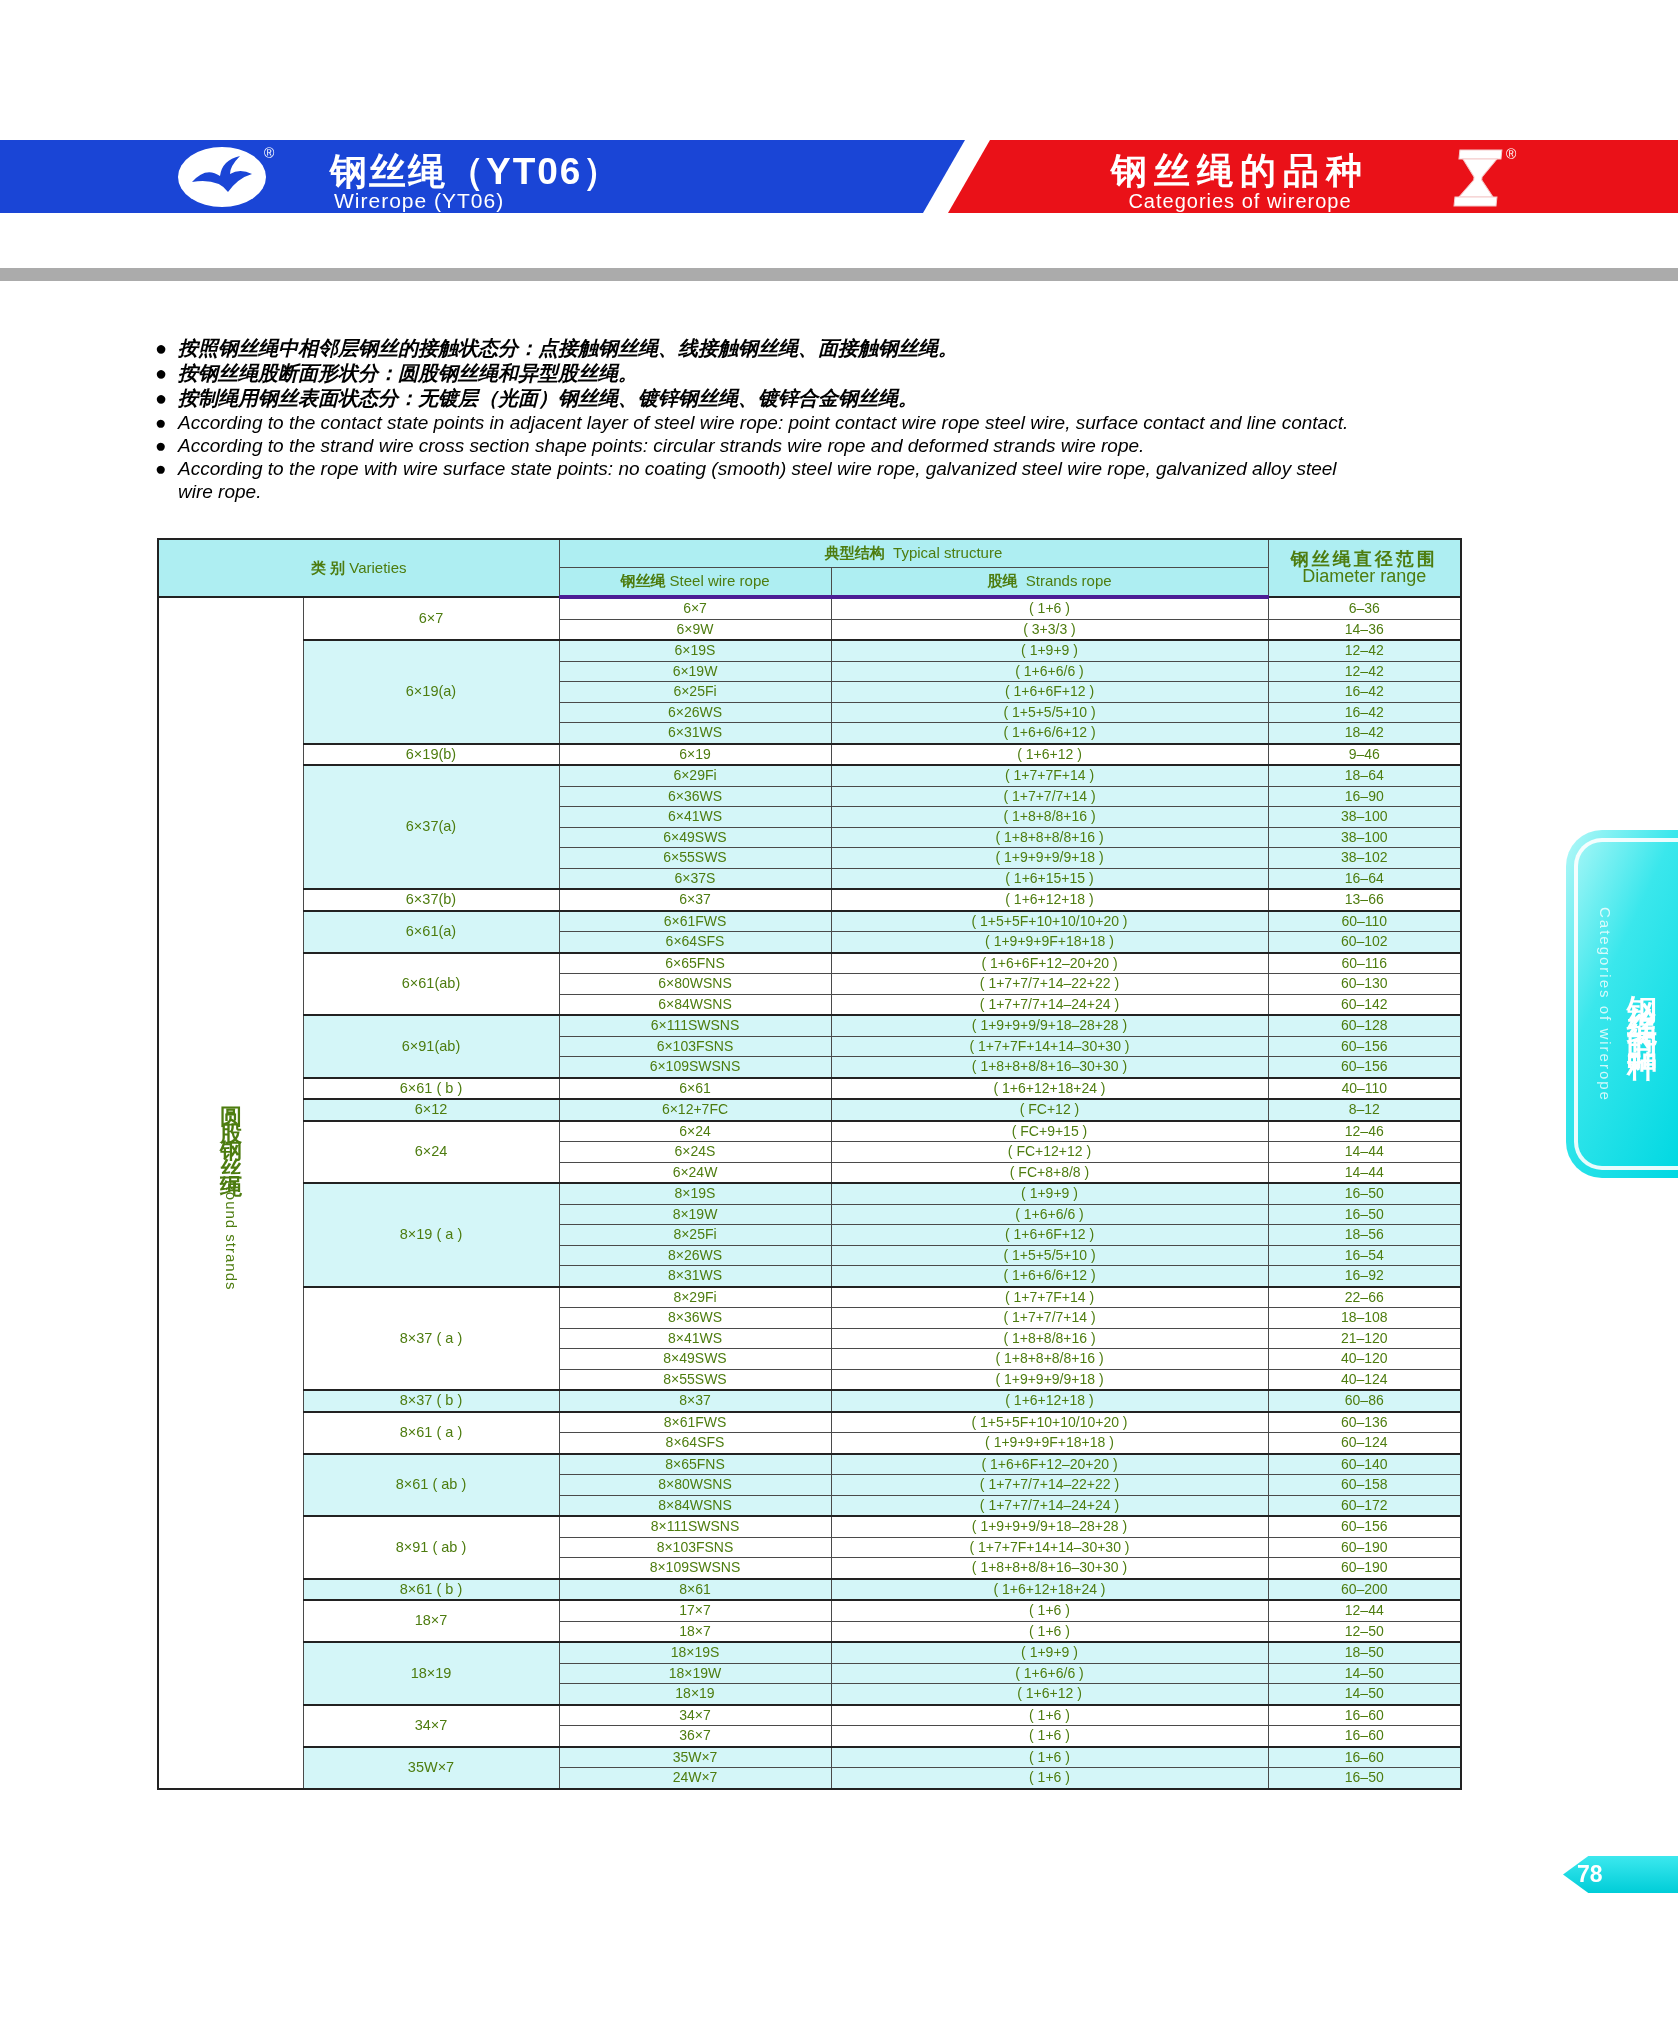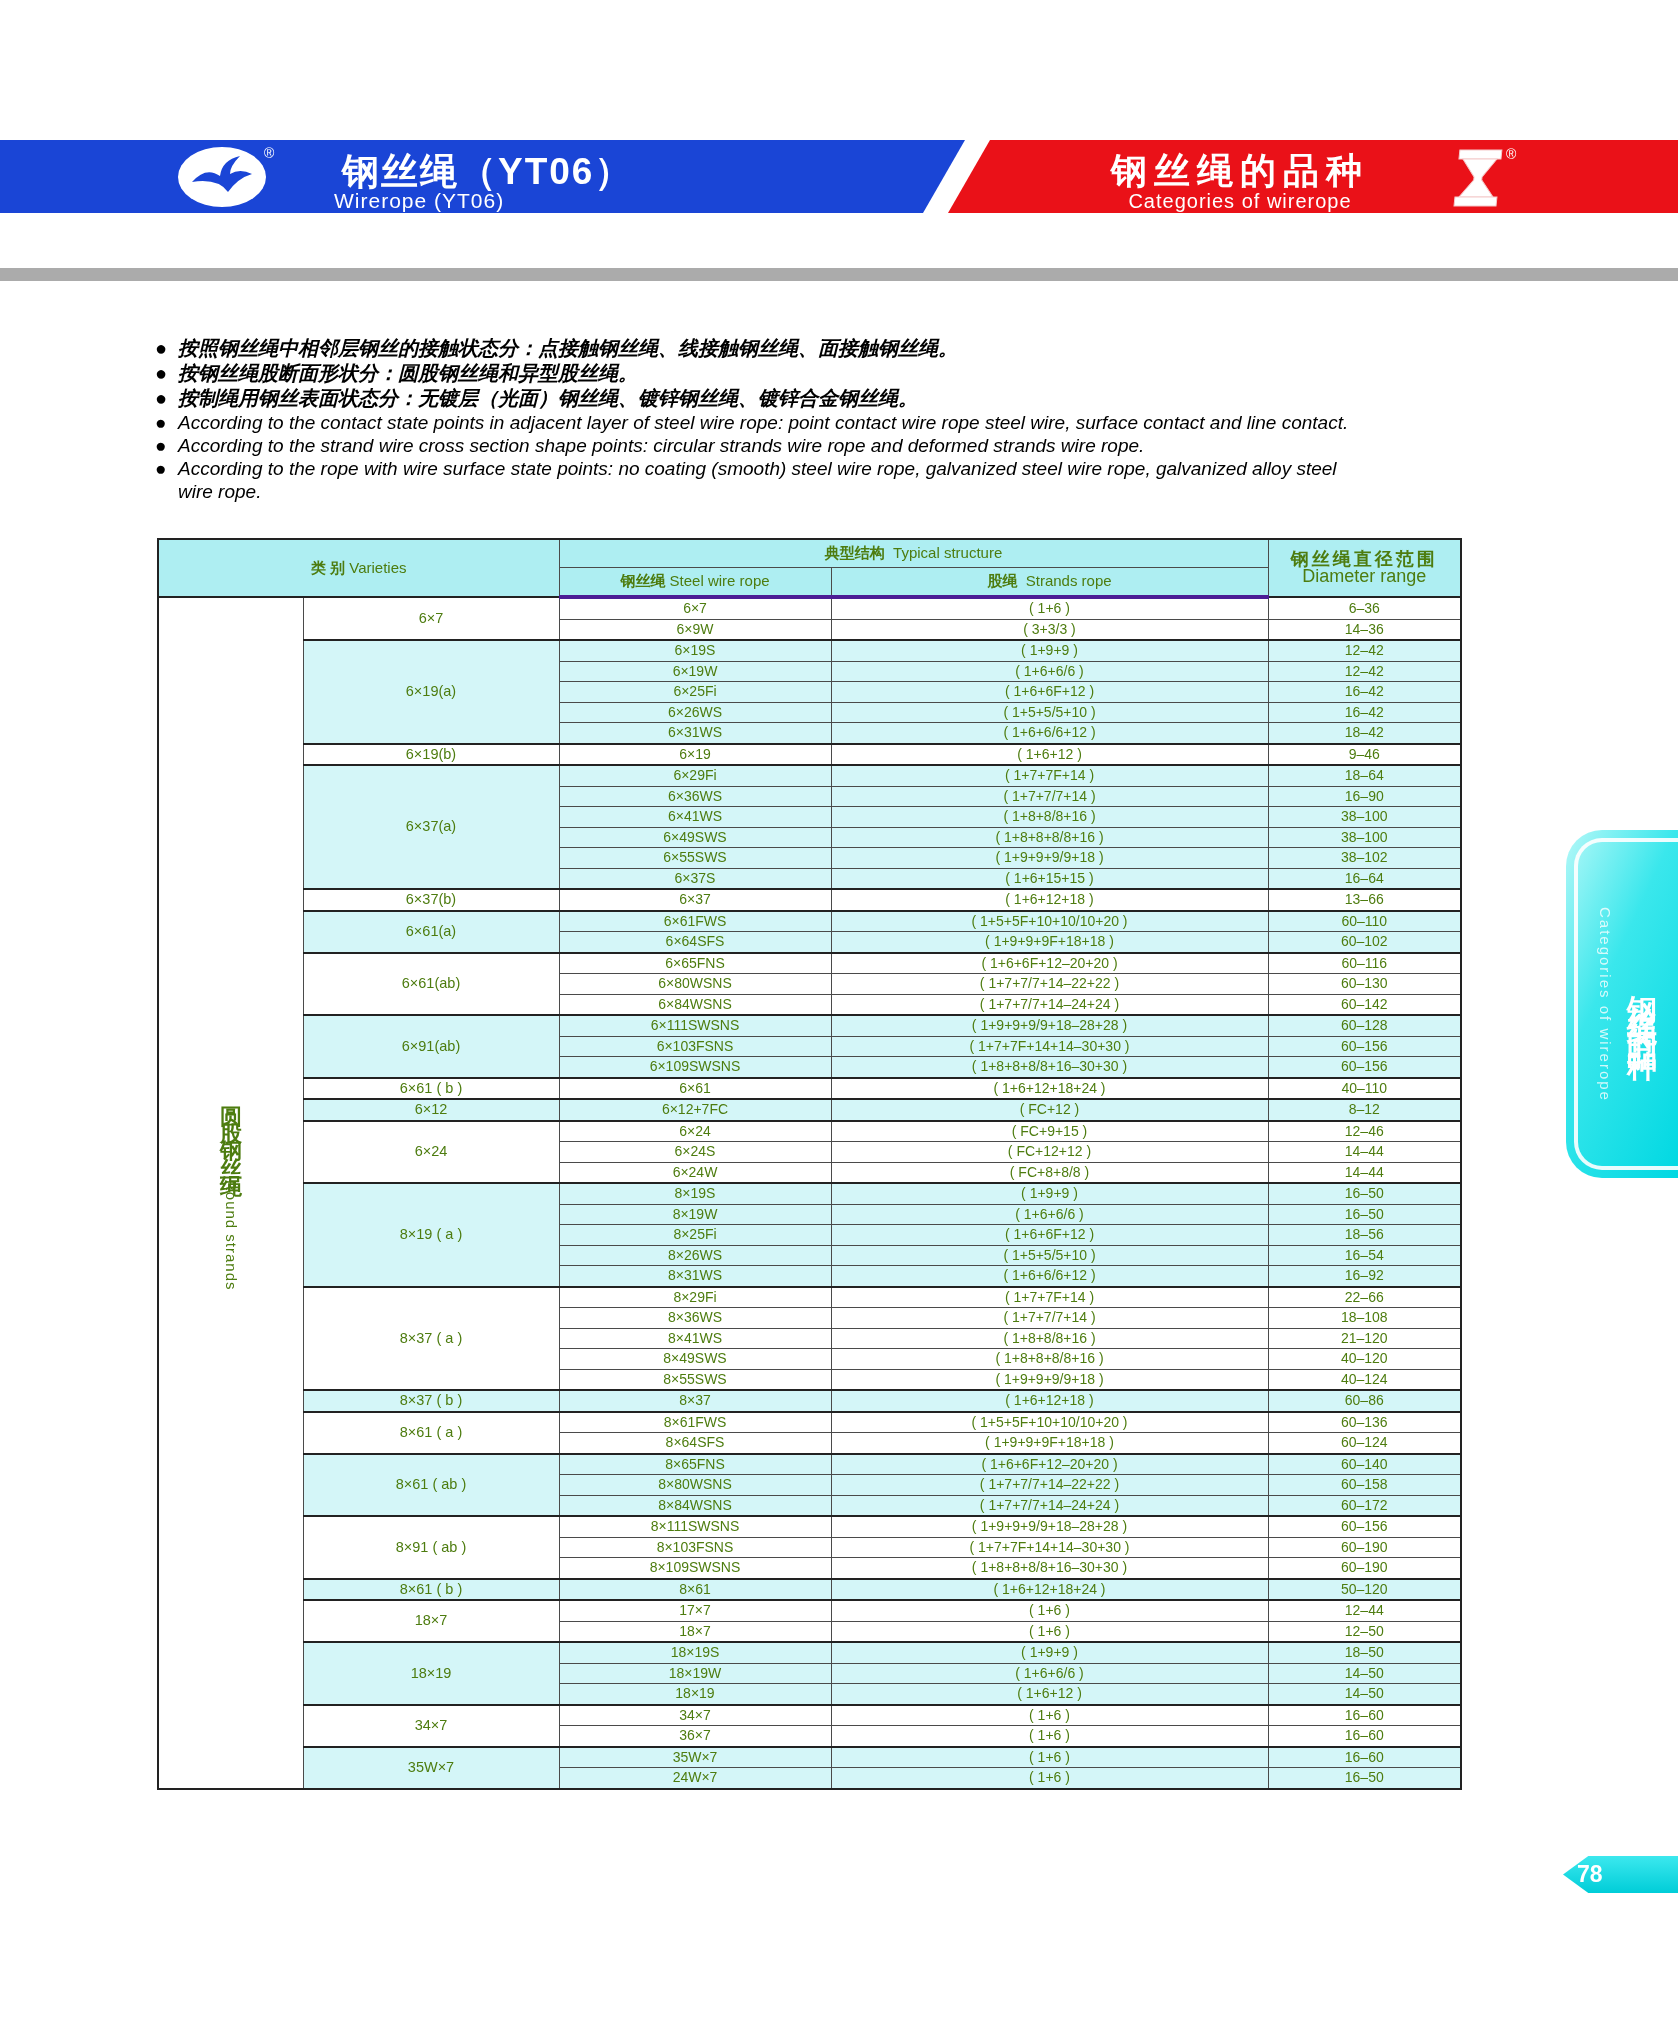--- a/index.html
+++ b/index.html
@@ -9,21 +9,21 @@
   }
   
   .banner-blue{position:absolute;left:0;top:140px;width:965px;height:73px;background:#1a45d6;
     clip-path:polygon(0 0,100% 0,calc(100% - 42px) 100%,0 100%);}
   .banner-red{position:absolute;left:948px;top:140px;width:730px;height:73px;background:#ea1118;
     clip-path:polygon(42px 0,100% 0,100% 100%,0 100%);}
   .logo-seagull{position:absolute;left:176px;top:145px;}
   .reg-mark{position:absolute;color:#fff;font-size:14px;}
   .reg-left{left:264px;top:145px;}
   .reg-right{left:1506px;top:146px;}
-  .title-zh-left{position:absolute;left:330px;top:147px;font-size:37px;font-weight:bold;color:#fff;letter-spacing:2px;margin-left:12px;}
+  .title-zh-left{position:absolute;left:330px;top:147px;font-size:37px;font-weight:bold;color:#fff;letter-spacing:2px;}
   .title-en-left{position:absolute;left:334px;top:189px;font-size:21px;color:#fff;letter-spacing:1px;text-align:center;}
   .title-zh-right{position:absolute;left:1090px;top:147px;width:300px;text-align:center;font-size:36px;font-weight:bold;color:#fff;letter-spacing:7px;}
   .title-en-right{position:absolute;left:1090px;top:190px;width:300px;text-align:center;font-size:20px;color:#fff;letter-spacing:1px;}
   .logo-hourglass{position:absolute;left:1442px;top:149px;}
   .divider{position:absolute;left:0;top:268px;width:1678px;height:13px;background:#ababab;}
   
   .bullets{position:absolute;left:155px;top:336px;width:1200px;color:#000;}
   .bullet{display:flex;}
   .bullet .marker{flex:0 0 23px;}
   .bullet .btext{flex:1;font-style:italic;}
@@ -395,21 +395,21 @@
       </tr>
       <tr class="white">
         <td>8×109SWSNS</td>
         <td>( 1+8+8+8/8+16–30+30 )</td>
         <td>60–190</td>
       </tr>
       <tr class="cyan grp-start">
         <td rowspan="1" class="variety">8×61 ( b )</td>
         <td>8×61</td>
         <td>( 1+6+12+18+24 )</td>
-        <td>50–120</td>
+        <td>60–200</td>
       </tr>
       <tr class="white grp-start">
         <td rowspan="2" class="variety">18×7</td>
         <td>17×7</td>
         <td>( 1+6 )</td>
         <td>12–44</td>
       </tr>
       <tr class="white">
         <td>18×7</td>
         <td>( 1+6 )</td>

